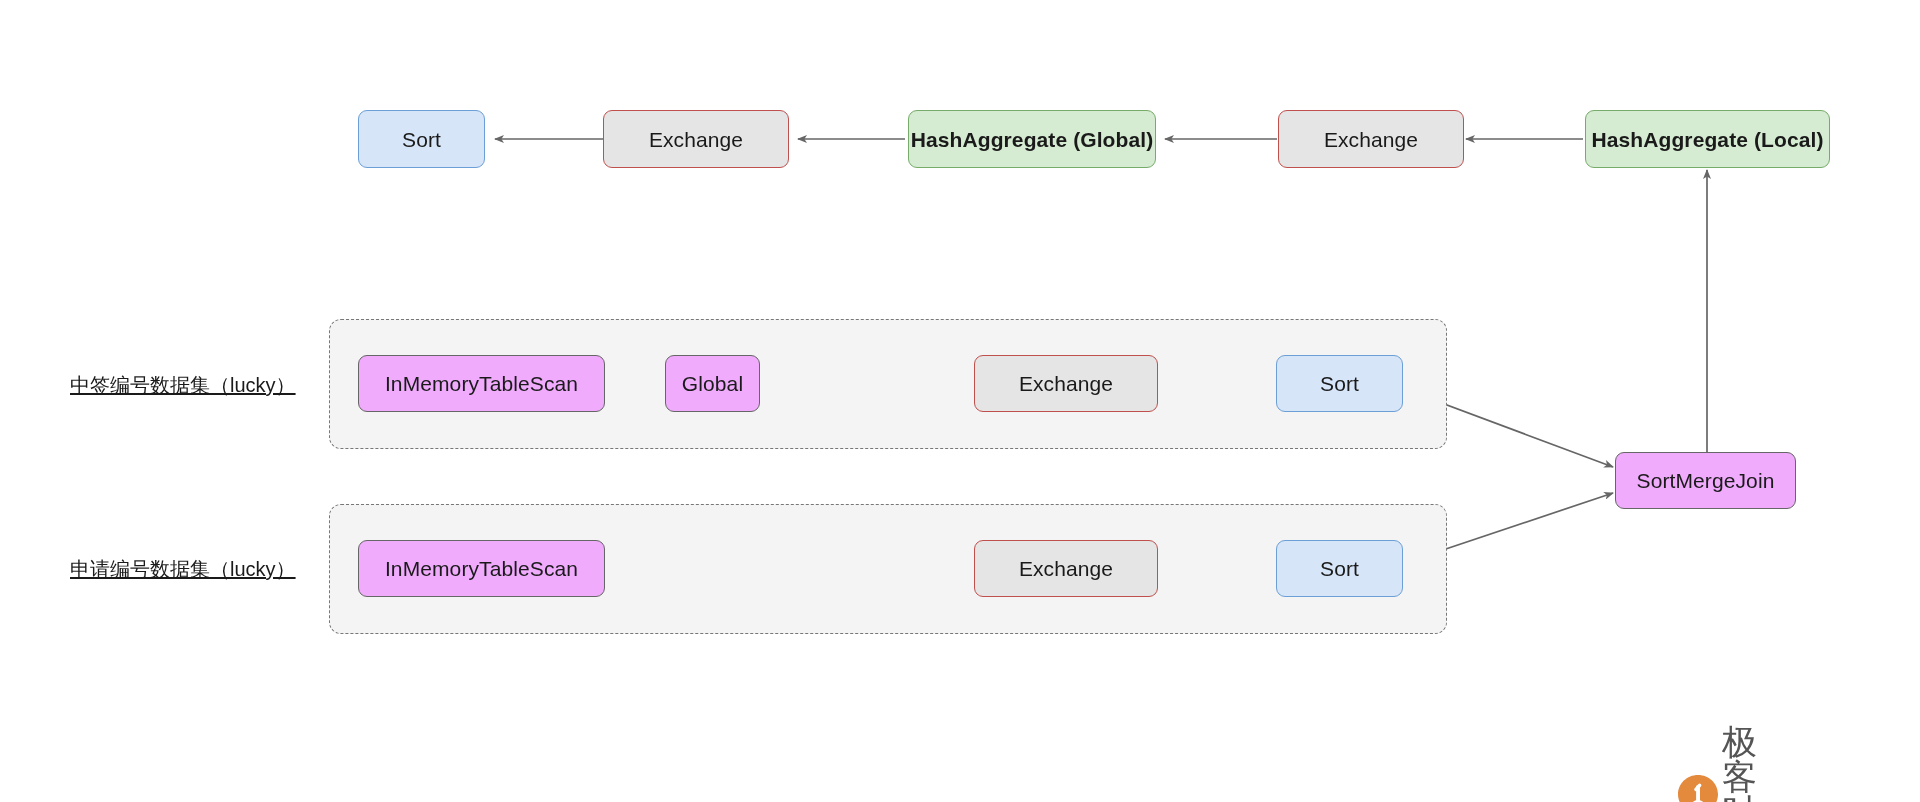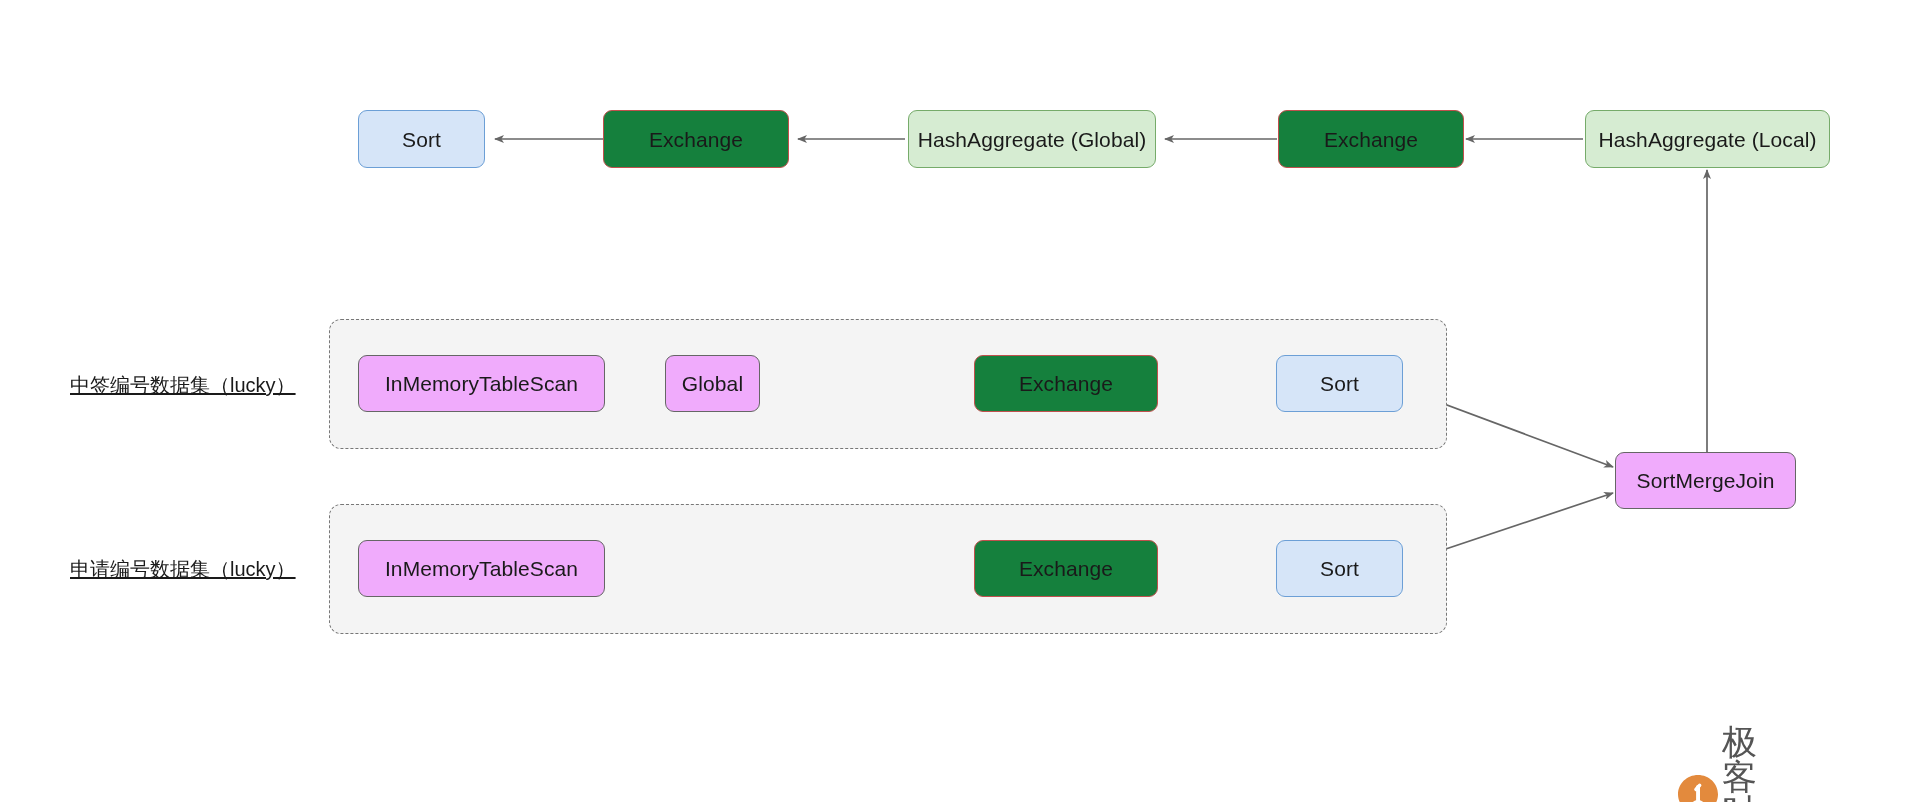--- a/index.html
+++ b/index.html
@@ -48,21 +48,21 @@
 
   .node-plain {
     background: #f0abfc;
     border: 1.6px solid #666666;
   }
   .node-blue {
     background: #d6e5f8;
     border: 1.6px solid #6c9fd6;
   }
   .node-red {
-    background: #15803d;
+    background: #e5e5e5;
     border: 1.6px solid #c0504d;
   }
   .node-green {
     background: #d6ecd2;
     border: 1.6px solid #76ab6a;
   }
 
   .group-box {
     position: absolute;
     box-sizing: border-box;
@@ -141,29 +141,29 @@
   </svg>
 
   <div class="node node-blue" style="left:358px; top:110px; width:127px; height:58px;">
     <span>Sort</span>
   </div>
 
   <div class="node node-red" style="left:603px; top:110px; width:186px; height:58px;">
     <span>Exchange</span>
   </div>
 
-  <div class="node node-green" style="left:908px; top:110px; width:248px; height:58px;">
+  <div class="node node-green" style="left:908px; top:110px; width:248px; height:58px;font-weight:bold;">
     <span>HashAggregate (Global)</span>
   </div>
 
   <div class="node node-red" style="left:1278px; top:110px; width:186px; height:58px;">
     <span>Exchange</span>
   </div>
 
-  <div class="node node-green" style="left:1585px; top:110px; width:245px; height:58px;">
+  <div class="node node-green" style="left:1585px; top:110px; width:245px; height:58px;font-weight:bold;">
     <span>HashAggregate (Local)</span>
   </div>
 
   <div class="row-label" style="left:70px; top:375px;">中签编号数据集（lucky）</div>
 
   <div class="group-box" style="left:329px; top:319px; width:1118px; height:130px;"></div>
 
   <div class="node node-plain" style="left:358px; top:355px; width:247px; height:57px;">
     <span>InMemoryTableScan</span>
   </div>

